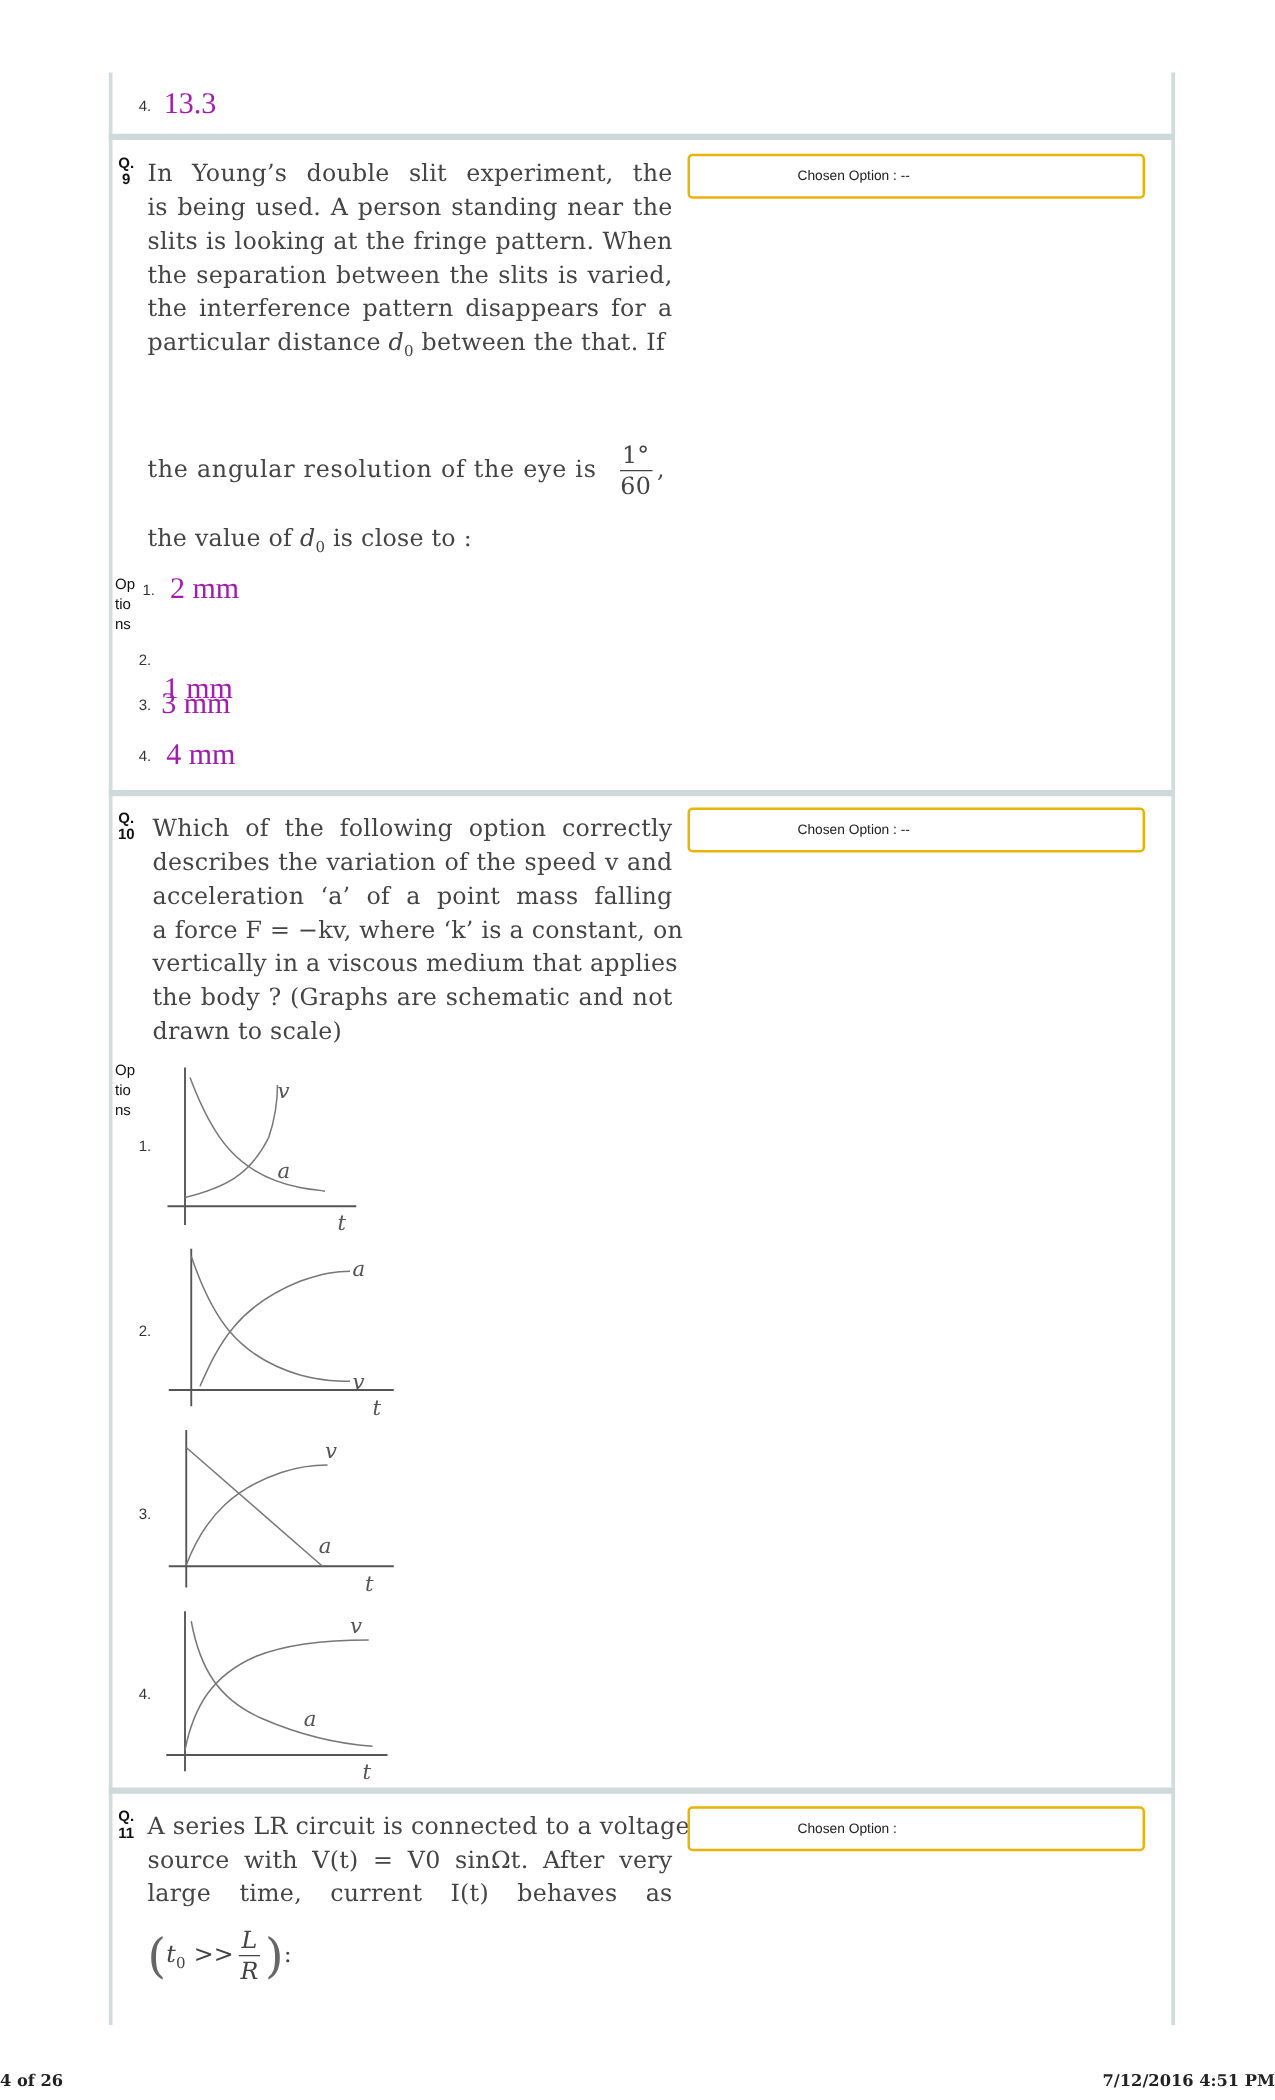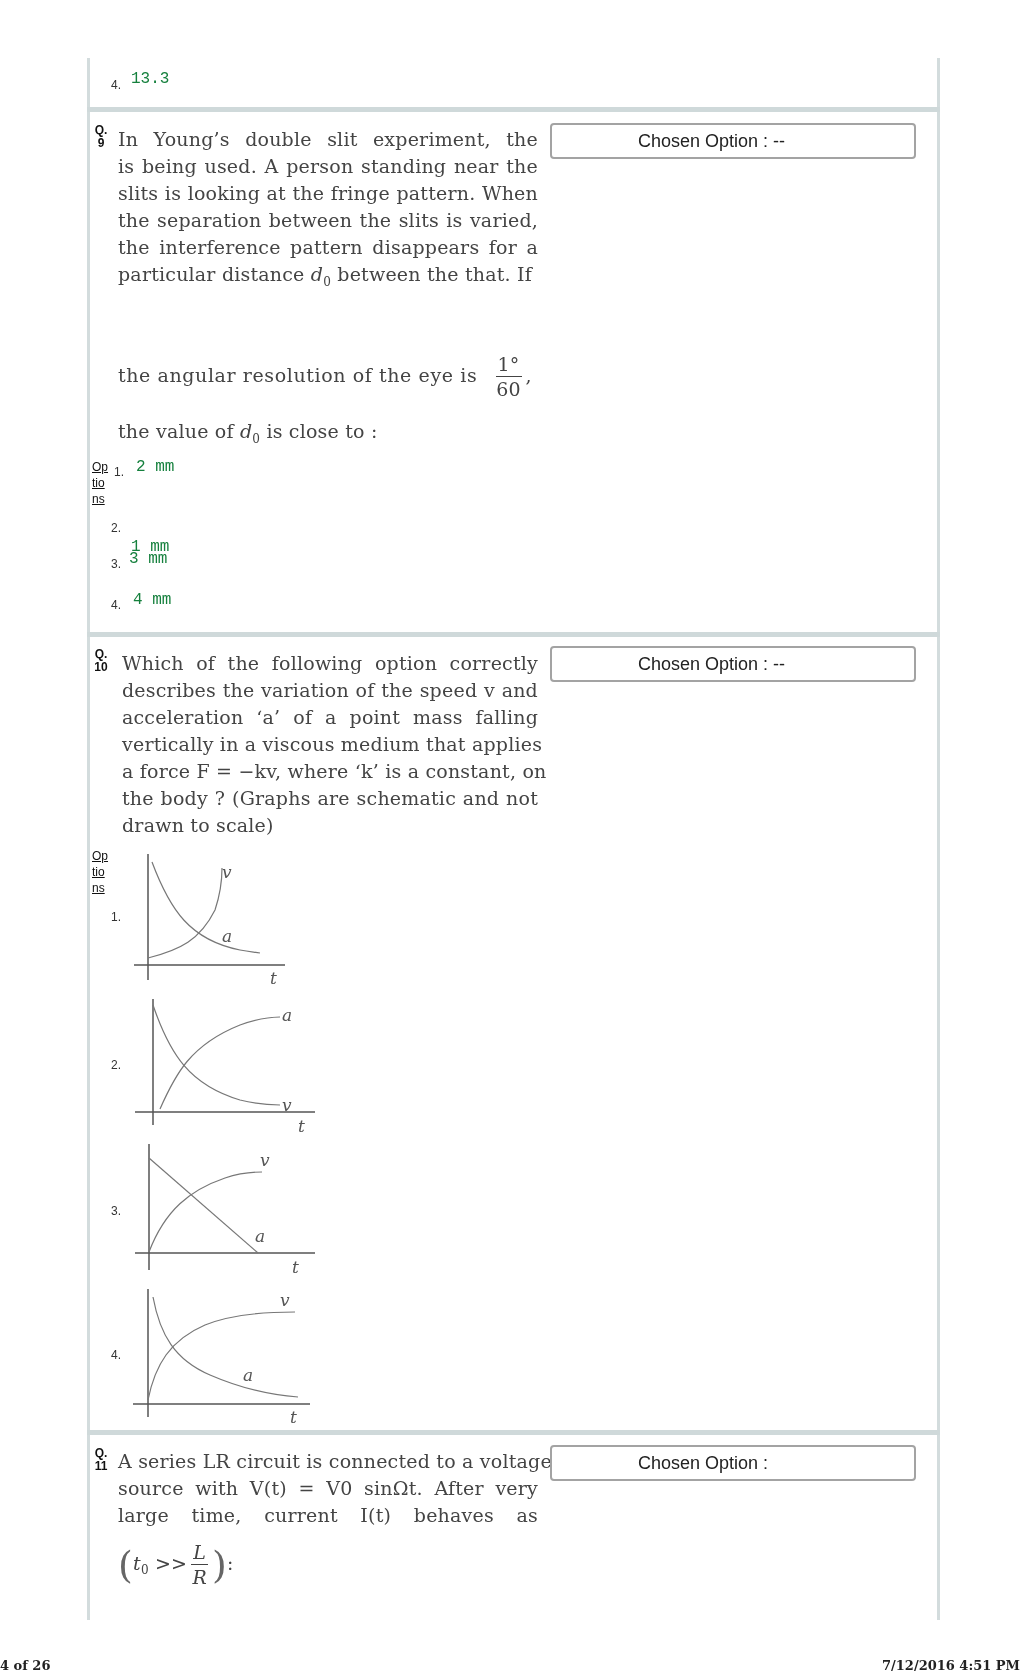--- a/index.html
+++ b/index.html
@@ -3,24 +3,24 @@
 <meta charset="utf-8">
 <style>
   html, body { margin: 0; padding: 0; background: #ffffff; }
   body { width: 1020px; height: 1680px; position: relative; overflow: hidden; font-family: "DejaVu Serif", serif; color: #4a4a4a; }
   .frame { position: absolute; left: 87px; top: 58px; width: 847px; height: 1562px; border-left: 3px solid #d3dcdd; border-right: 3px solid #d3dcdd; }
   .sep { position: absolute; left: 87px; width: 853px; height: 5px; background: #cfd9da; }
   .qlabel { position: absolute; font-family: "Liberation Sans", sans-serif; font-size: 12px; line-height: 13px; color: #111; font-weight: bold; text-align: center; width: 18px; }
   .qtext { position: absolute; font-family: "DejaVu Serif", serif; font-size: 19px; line-height: 27px; color: #444; text-align: justify; letter-spacing: 0.2px; }
   .qtext .ln { display: block; white-space: nowrap; text-align-last: justify; }
   .qtext .ln.last { text-align-last: left; }
-  .chosen { position: absolute; left: 550px; width: 366px; height: 36px; border: 2px solid #a3a3a3; border-radius: 4px; box-sizing: border-box; font-family: "Liberation Sans", sans-serif; font-size: 18px; color: #222; display: flex; align-items: center; justify-content: flex-start; padding-left: 86px; }
-  .optlabel { position: absolute; font-family: "Liberation Sans", sans-serif; font-size: 12px; line-height: 16px; color: #111; width: 20px; text-decoration: underline; }
+  .chosen { position: absolute; left: 550px; width: 366px; height: 36px; border: 2px solid #eab308; border-radius: 4px; box-sizing: border-box; font-family: "Liberation Sans", sans-serif; font-size: 11px; color: #222; display: flex; align-items: center; justify-content: flex-start; padding-left: 86px; }
+  .optlabel { position: absolute; font-family: "Liberation Sans", sans-serif; font-size: 12px; line-height: 16px; color: #111; width: 20px; }
   .optnum { position: absolute; font-family: "Liberation Sans", sans-serif; font-size: 12px; color: #333; }
-  .optval { position: absolute; font-family: Liberation Mono, monospace; font-size: 16px; color: #15803d; }
+  .optval { position: absolute; font-family: Liberation Serif, serif; font-size: 24px; color: #a21caf; }
   .footer { position: absolute; top: 1658px; font-family: "DejaVu Serif", serif; font-size: 13px; color: #222; font-weight: bold; }
   .frac { display: inline-block; vertical-align: middle; text-align: center; margin: 0 4px; }
   .frac span { display: block; line-height: 24px; }
   .frac .num { border-bottom: 1px solid #444; padding: 0 2px; }
   i { font-style: italic; }
   .graph { position: absolute; }
 </style>
 </head>
 <body>
 
@@ -65,22 +65,22 @@
 
 <div class="sep" style="top:632px;"></div>
 
 <div class="qlabel" style="left:92px; top:648px;">
   <span>Q.</span><br><span>10</span>
 </div>
 <div class="qtext" style="left:122px; top:650px; width:416px;">
   <span class="ln">Which of the following option correctly</span>
   <span class="ln">describes the variation of the speed v and</span>
   <span class="ln">acceleration ‘a’ of a point mass falling</span>
+  <span class="ln">a force F = −kv, where ‘k’ is a constant, on</span>
   <span class="ln">vertically in a viscous medium that applies</span>
-  <span class="ln">a force F = −kv, where ‘k’ is a constant, on</span>
   <span class="ln">the body ? (Graphs are schematic and not</span>
   <span class="ln last">drawn to scale)</span>
 </div>
 <div class="chosen" style="top:646px;">Chosen Option : --</div>
 
 <div class="optlabel" style="left:92px; top:848px;">
   <span>Op</span><br><span>tio</span><br><span>ns</span>
 </div>
 
 <span class="optnum" style="left:111px; top:910px;">1.</span>

